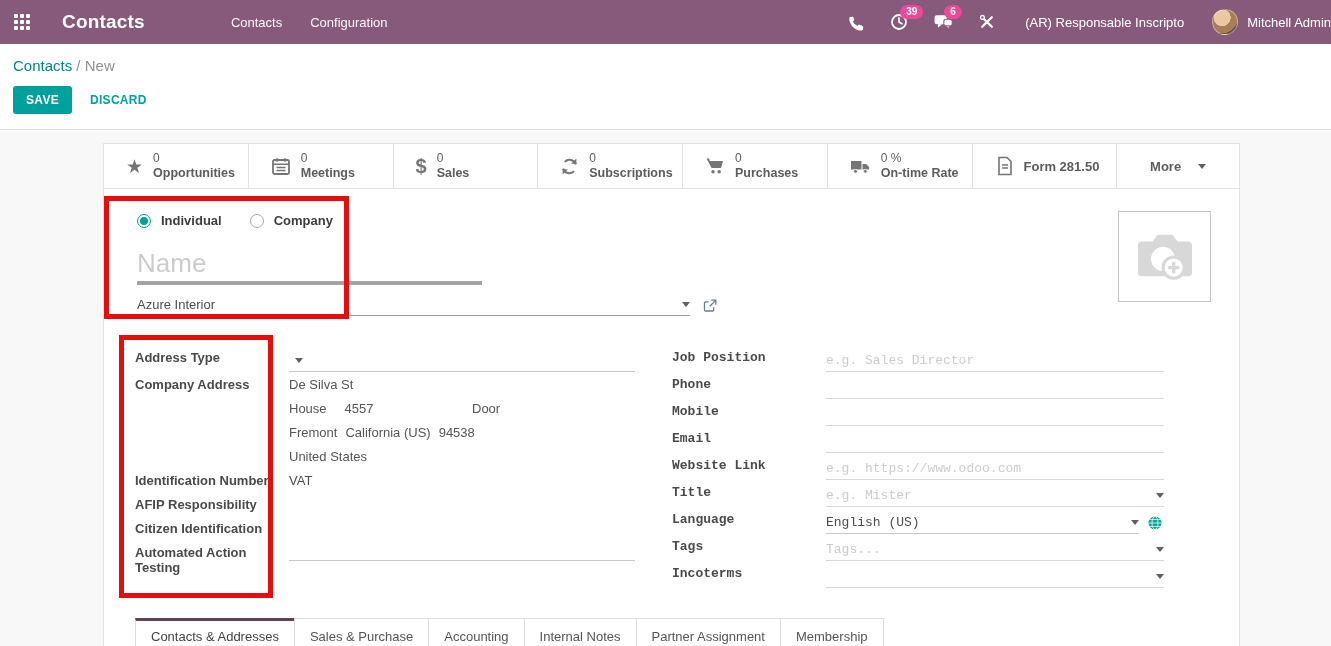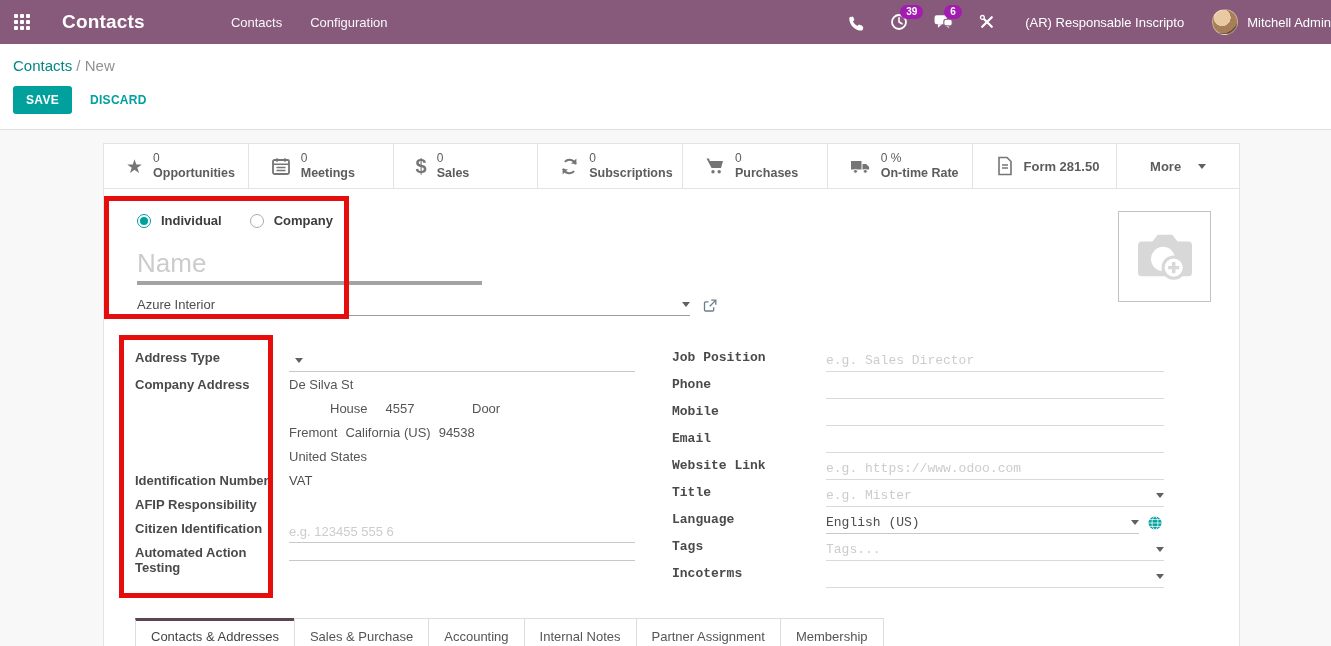--- a/index.html
+++ b/index.html
@@ -16,21 +16,21 @@
   }
   .apps-btn { width:44px; height:44px; display:flex; align-items:center; justify-content:center; cursor:pointer; }
   .grid-ico { display:grid; grid-template-columns:repeat(3,4px); grid-template-rows:repeat(3,4px); gap:2px; }
   .grid-ico i { background:#fff; border-radius:1px; }
   .app-title { font-size:19px; font-weight:bold; margin:0 0 0 18px; letter-spacing:.2px; }
   .nav-menus { display:flex; gap:28px; margin-left:86px; font-size:13px; }
   .nav-menu { cursor:pointer; opacity:.95; }
   .systray { margin-left:auto; display:flex; align-items:center; gap:24px; padding-right:0; }
   .tray-ico { position:relative; width:20px; height:20px; display:flex; align-items:center; justify-content:center; cursor:pointer; }
   .badge {
-    position:absolute; top:-7px; left:11px; background:#a21caf; color:#fff;
+    position:absolute; top:-7px; left:11px; background:#ec4899; color:#fff;
     font-size:10px; font-weight:bold; border-radius:9px; padding:2px 6px; line-height:1;
   }
   .company-sel { font-size:13px; cursor:pointer; margin-left:4px; white-space:nowrap; }
   .user-box { display:flex; align-items:center; gap:9px; cursor:pointer; white-space:nowrap; margin-left:4px; }
   .avatar {
     width:26px; height:26px; border-radius:50%;
     background:radial-gradient(circle at 38% 32%, #e9c9a2 0 38%, #a87e58 39% 70%, #6e4f38 71%);
     border:1px solid rgba(255,255,255,.4);
   }
   .user-name { font-size:13px; }
@@ -118,21 +118,21 @@
     color:#555; font-family:inherit; min-width:0; padding:0;
   }
   .fval-box input::placeholder { color:#ccc; }
   .fval-box .caret { margin-left:6px; flex:none; }
   .sel-text { flex:1; color:#4d4d4d; }
   .lang-box { flex:none; width:313px; }
   .globe { margin-left:9px; display:flex; align-items:center; }
   .addr-line { color:#555; }
   .door-abs { position:absolute; left:183px; top:2px; }
   .gap8 { margin-right:8px; }
-  .gap18 { margin-right:18px;margin-left:41px; }
+  .gap18 { margin-right:18px; }
 
   
   .annotation { position:absolute; border:5px solid #e60d0d; pointer-events:none; z-index:5; }
   .ann-top  { left:0;  top:7px;   width:245px; height:123px; }
   .ann-left { left:15px; top:146px; width:154px; height:263px; }
 
   
   .tabs { position:absolute; left:31px; top:429px; display:flex; }
   .tab {
     background:#fff; border:1px solid #dcdcdc; border-bottom:none; margin-right:-1px;
@@ -374,25 +374,20 @@
           </div>
       </div>
       <div class="frow">
         <span class="flabel">AFIP Responsibility</span>
         <div class="fval">
             <span class="sel-text"></span>
           </div>
       </div>
       <div class="frow">
         <span class="flabel">Citizen Identification</span>
-        <div class="fval">
-            <div class="fval-box darker">
-          <input type="text" placeholder="e.g. 123455 555 6" style="">
-        </div>
-          </div>
       </div>
       <div class="frow">
         <span class="flabel">Automated Action Testing</span>
         <div class="fval">
             <div class="fval-box darker" style="height:16px;">
           <input type="text" style="">
         </div>
           </div>
       </div>
     </div>

